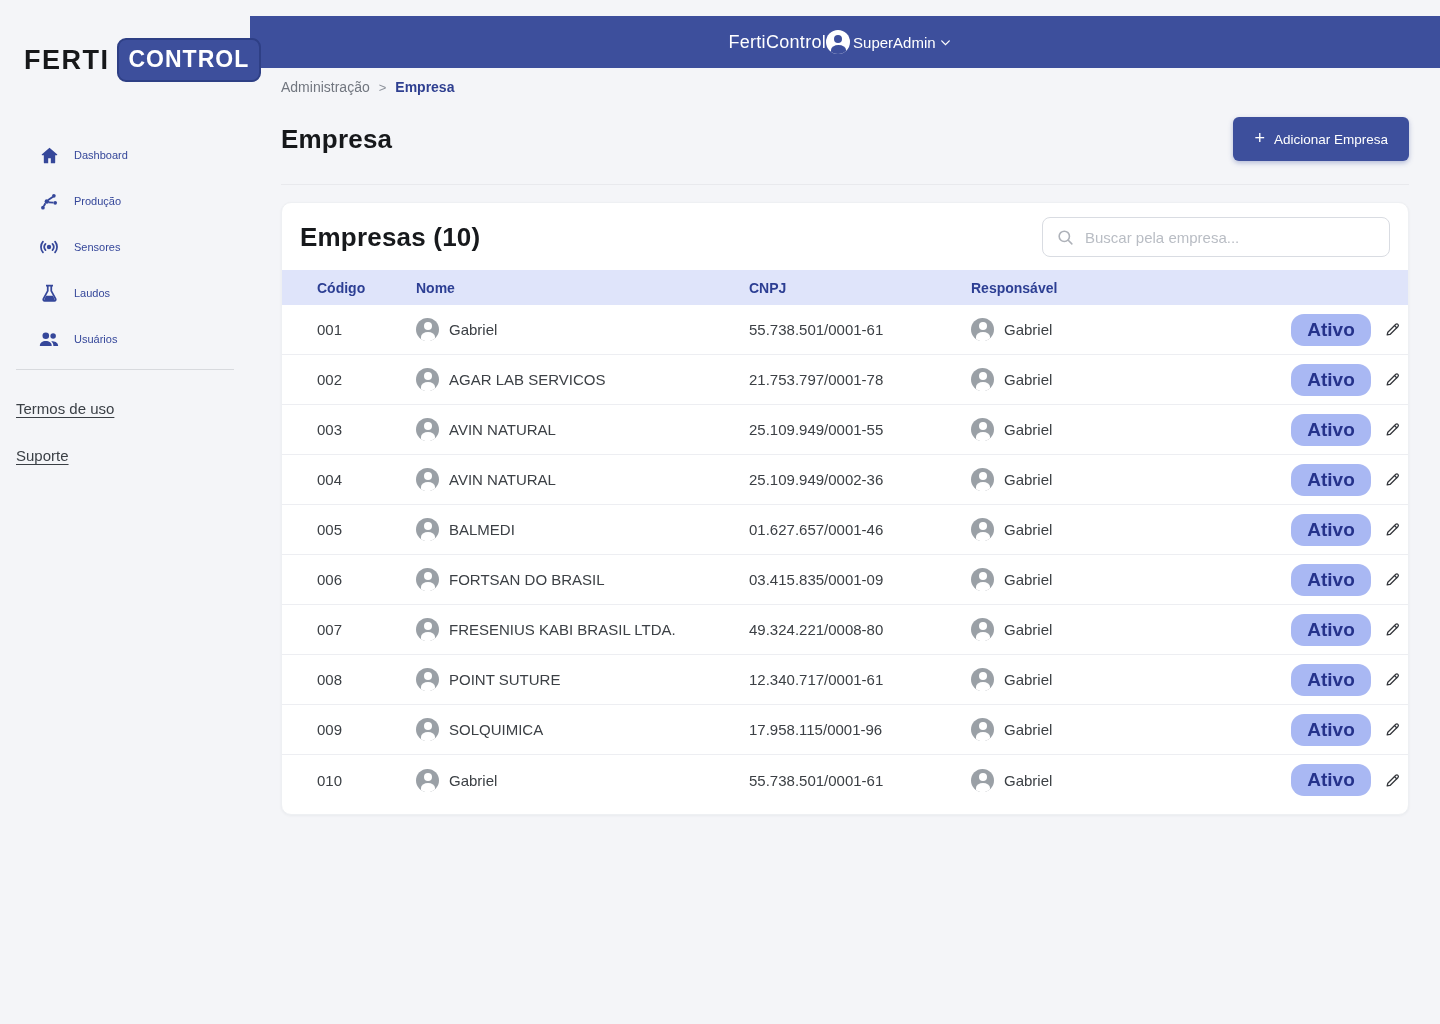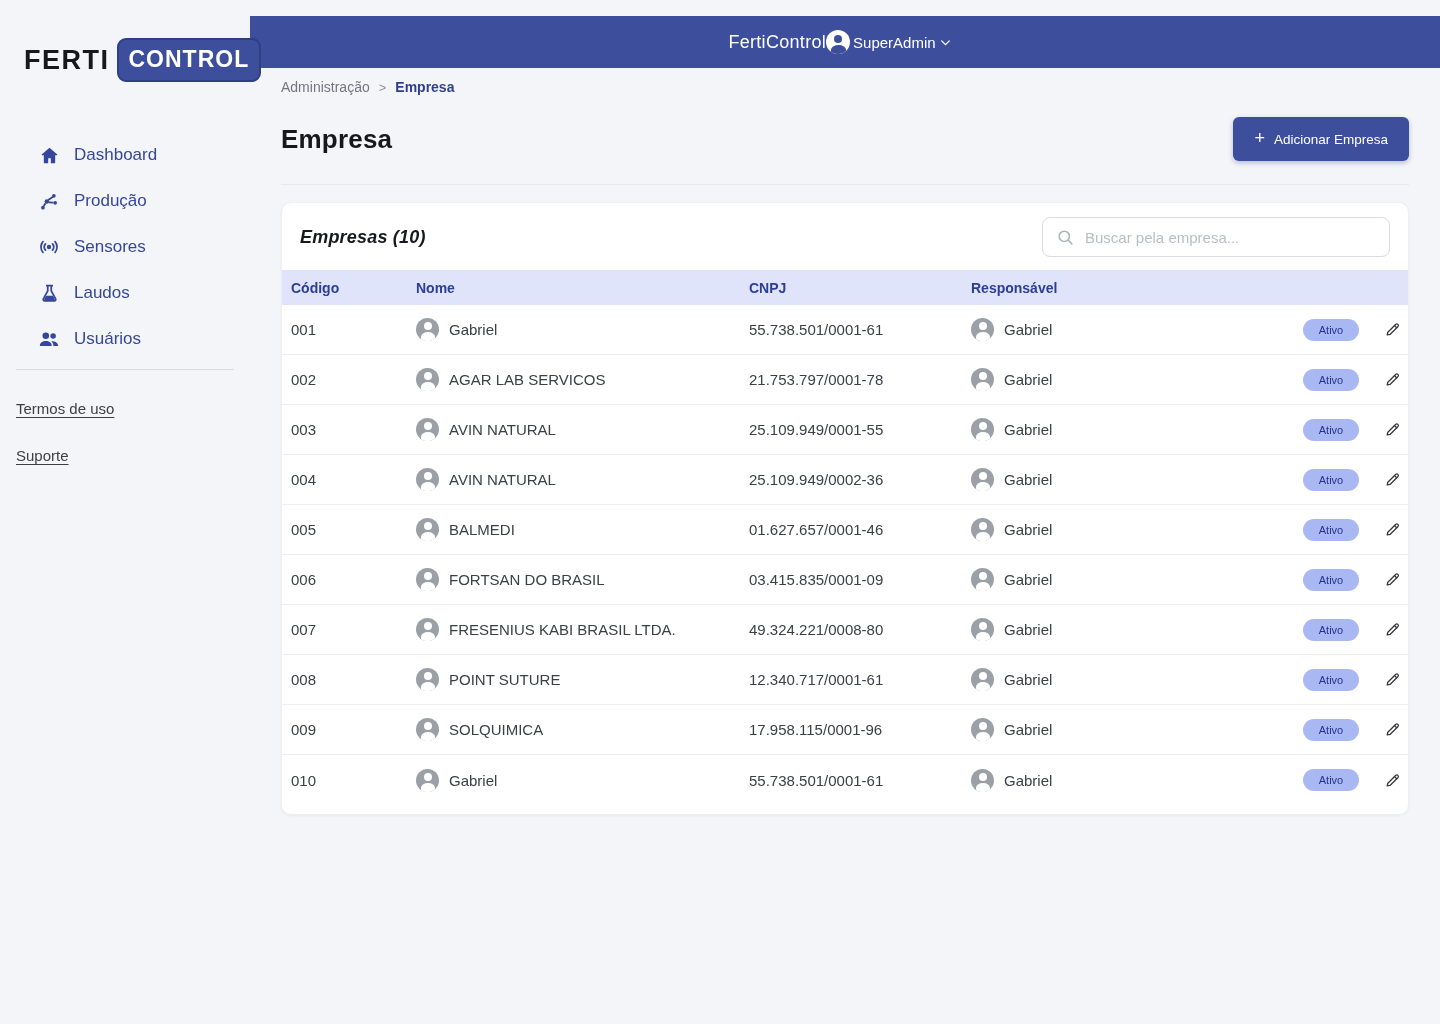--- a/index.html
+++ b/index.html
@@ -27,21 +27,21 @@
   
   .sidebar{position:absolute;left:0;top:16px;width:250px;height:1024px;background:var(--page-bg);z-index:2;}
   .logo{display:flex;align-items:center;gap:7px;margin:20px 0 0 24px;height:48px;}
   .logo-part1{font-size:27px;font-weight:600;letter-spacing:1.5px;color:#17181a;}
   .logo-part2{background:var(--primary);color:#fff;font-weight:700;font-size:23px;letter-spacing:1px;padding:6px 10px 7px;border-radius:9px;border:2px solid #2e3f85;}
   .nav{margin-top:49px;}
   .nav-item{
     display:flex;align-items:center;gap:14px;
     height:44px;margin:2px 16px;padding-left:22px;
     border-radius:14px;color:var(--sidebar-text);
-    font-size:17px;cursor:pointer;
+    font-size:11px;cursor:pointer;
   }
   .nav-item.active{background:#3b4d9a;color:#fff;}
   .nav-item .ico{width:22px;height:22px;flex:0 0 22px;display:flex;align-items:center;justify-content:center;}
   .nav-item svg{display:block;}
   .side-divider{border:none;border-top:1px solid #d8dade;margin:8px 16px 0;}
   .side-link{display:block;margin:30px 0 0 16px;font-size:15px;color:#3a3f45;text-decoration:underline;text-underline-offset:3px;cursor:pointer;width:max-content;}
   .side-link + .side-link{}
 
   
   .topbar{
@@ -71,38 +71,38 @@
   .add-btn{
     display:flex;align-items:center;gap:9px;background:var(--primary);color:#fff;
     border:none;height:44px;padding:0 21px;border-radius:6px;font-size:13.5px;
     font-family:inherit;cursor:pointer;box-shadow:0 2px 5px rgba(61,79,156,.35);
   }
   .plus-glyph{font-size:18px;font-weight:300;line-height:1;margin-top:-2px;}
 
   
   .card{margin-top:17px;background:#fff;border-radius:10px;border:1px solid #eef0f3;box-shadow:0 1px 3px rgba(20,30,60,.05);padding-bottom:9px;}
   .card-header{display:flex;align-items:center;justify-content:space-between;padding:14px 18px 13px;}
-  .card-title{font-size:18px;font-weight:600;color:#17191c;letter-spacing:.2px;font-style:italic;}
+  .card-title{font-size:26px;font-weight:600;color:#17191c;letter-spacing:.2px;}
   .search-box{display:flex;align-items:center;gap:10px;width:348px;height:40px;border:1px solid #d9dce2;border-radius:8px;padding:4px 13px;background:#fff;}
   .search-box input{border:none;outline:none;flex:1;font-size:15px;font-family:inherit;color:#3c4045;background:transparent;}
   .search-box input::placeholder{color:#b9bdc4;}
 
   .tbl-head,.tbl-row{
     display:grid;
     grid-template-columns:134px 333px 222px 314px 92px 30px;
     align-items:center;
   }
   .tbl-head{background:var(--thead-bg);height:35px;font-size:14px;font-weight:700;color:var(--thead-text);}
-  .c-code{padding-left:9px;}
+  .c-code{padding-left:35px;}
   .tbl-row{height:50px;font-size:15px;color:var(--cell-text);}
   .tbl-row:not(:last-child){border-bottom:1px solid #edeef2;}
   .with-avatar{display:flex;align-items:center;gap:10px;}
   .badge{
     justify-self:center;background:var(--badge-bg);color:var(--badge-text);
-    font-size:11px;font-weight:400;padding:5px 16px;border-radius:13px;
+    font-size:19px;font-weight:700;padding:5px 16px;border-radius:13px;
   }
   .edit-btn{background:none;border:none;cursor:pointer;padding:2px;display:flex;align-items:center;justify-content:center;}
 </style>
 </head>
 <body>
 
 <aside class="sidebar">
   <div class="logo">
     <span class="logo-part1">FERTI</span>
     <span class="logo-part2">CONTROL</span>

